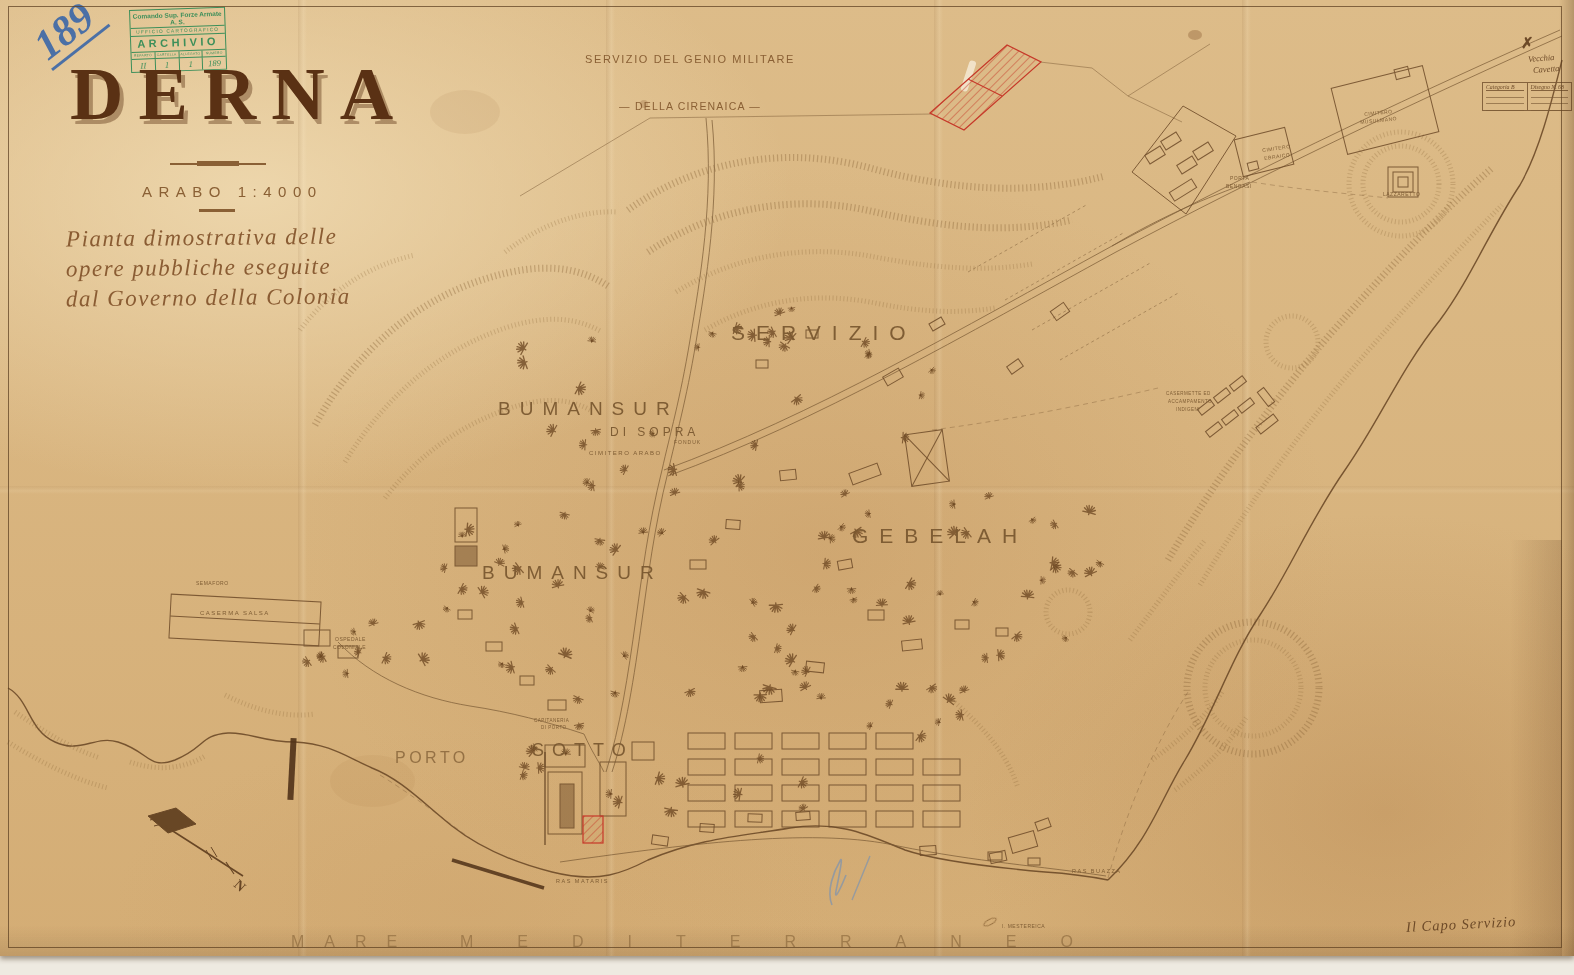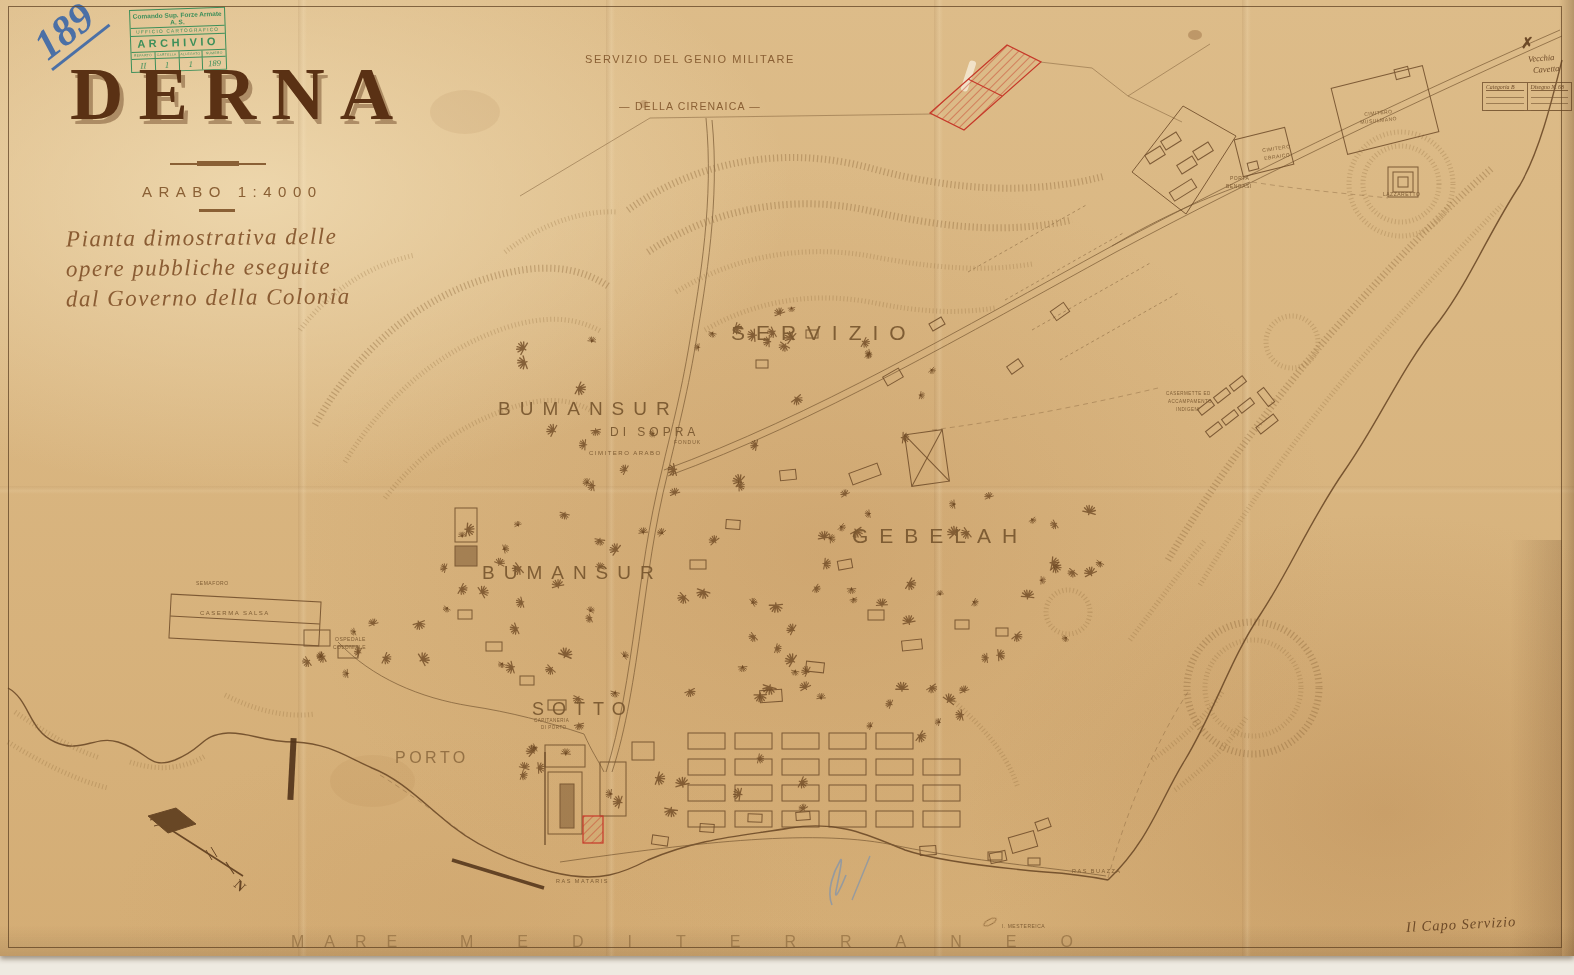--- a/index.html
+++ b/index.html
@@ -417,21 +417,21 @@
       <line x1="852" y1="900" x2="870" y2="856" stroke-width="1.4"></line>
       <ellipse cx="990" cy="922" rx="7" ry="2.6" transform="rotate(-28 990 922)" stroke="#8a6336" stroke-width="1"></ellipse>
     </g>
   </svg>
 
   <div id="labels">
       <div class="map-label major" style="left: 731px; top: 322px; font-size: 21px; letter-spacing: 11px;">SERVIZIO</div>
       <div class="map-label major" style="left: 498px; top: 399px; font-size: 19px; letter-spacing: 9px;">BUMANSUR</div>
       <div class="map-label major" style="left: 610px; top: 426px; font-size: 12px; letter-spacing: 4px;">DI SOPRA</div>
       <div class="map-label major" style="left: 482px; top: 563px; font-size: 19px; letter-spacing: 9px;">BUMANSUR</div>
-      <div class="map-label major" style="left: 532px; top: 700px; font-size: 18px; letter-spacing: 8px;">SOTTO</div>
+      <div class="map-label major" style="left: 532px; top: 741px; font-size: 18px; letter-spacing: 8px;">SOTTO</div>
       <div class="map-label major" style="left: 852px; top: 525px; font-size: 21px; letter-spacing: 11px;">GEBELAH</div>
       <div class="map-label major" style="left: 395px; top: 750px; font-size: 16px; letter-spacing: 3.5px; opacity: 0.75;">PORTO</div>
       <div class="map-label minor" style="left: 589px; top: 450px; font-size: 6px; letter-spacing: 1.5px;">CIMITERO ARABO</div>
       <div class="map-label minor" style="left: 674px; top: 440px; font-size: 5px; letter-spacing: 1px;">FONDUK</div>
       <div class="map-label minor" style="left: 196px; top: 581px; font-size: 5px; letter-spacing: 0.5px;">SEMAFORO</div>
       <div class="map-label minor" style="left: 200px; top: 610px; font-size: 6px; letter-spacing: 1.5px;">CASERMA SALSA</div>
       <div class="map-label minor" style="left: 335px; top: 637px; font-size: 5px; letter-spacing: 0.5px;">OSPEDALE</div>
       <div class="map-label minor" style="left: 333px; top: 645px; font-size: 5px; letter-spacing: 0.5px;">COLONIALE</div>
       <div class="map-label minor" style="left: 534px; top: 719px; font-size: 4.5px; letter-spacing: 0.5px;">CAPITANERIA</div>
       <div class="map-label minor" style="left: 541px; top: 726px; font-size: 4.5px; letter-spacing: 0.5px;">DI PORTO</div>

